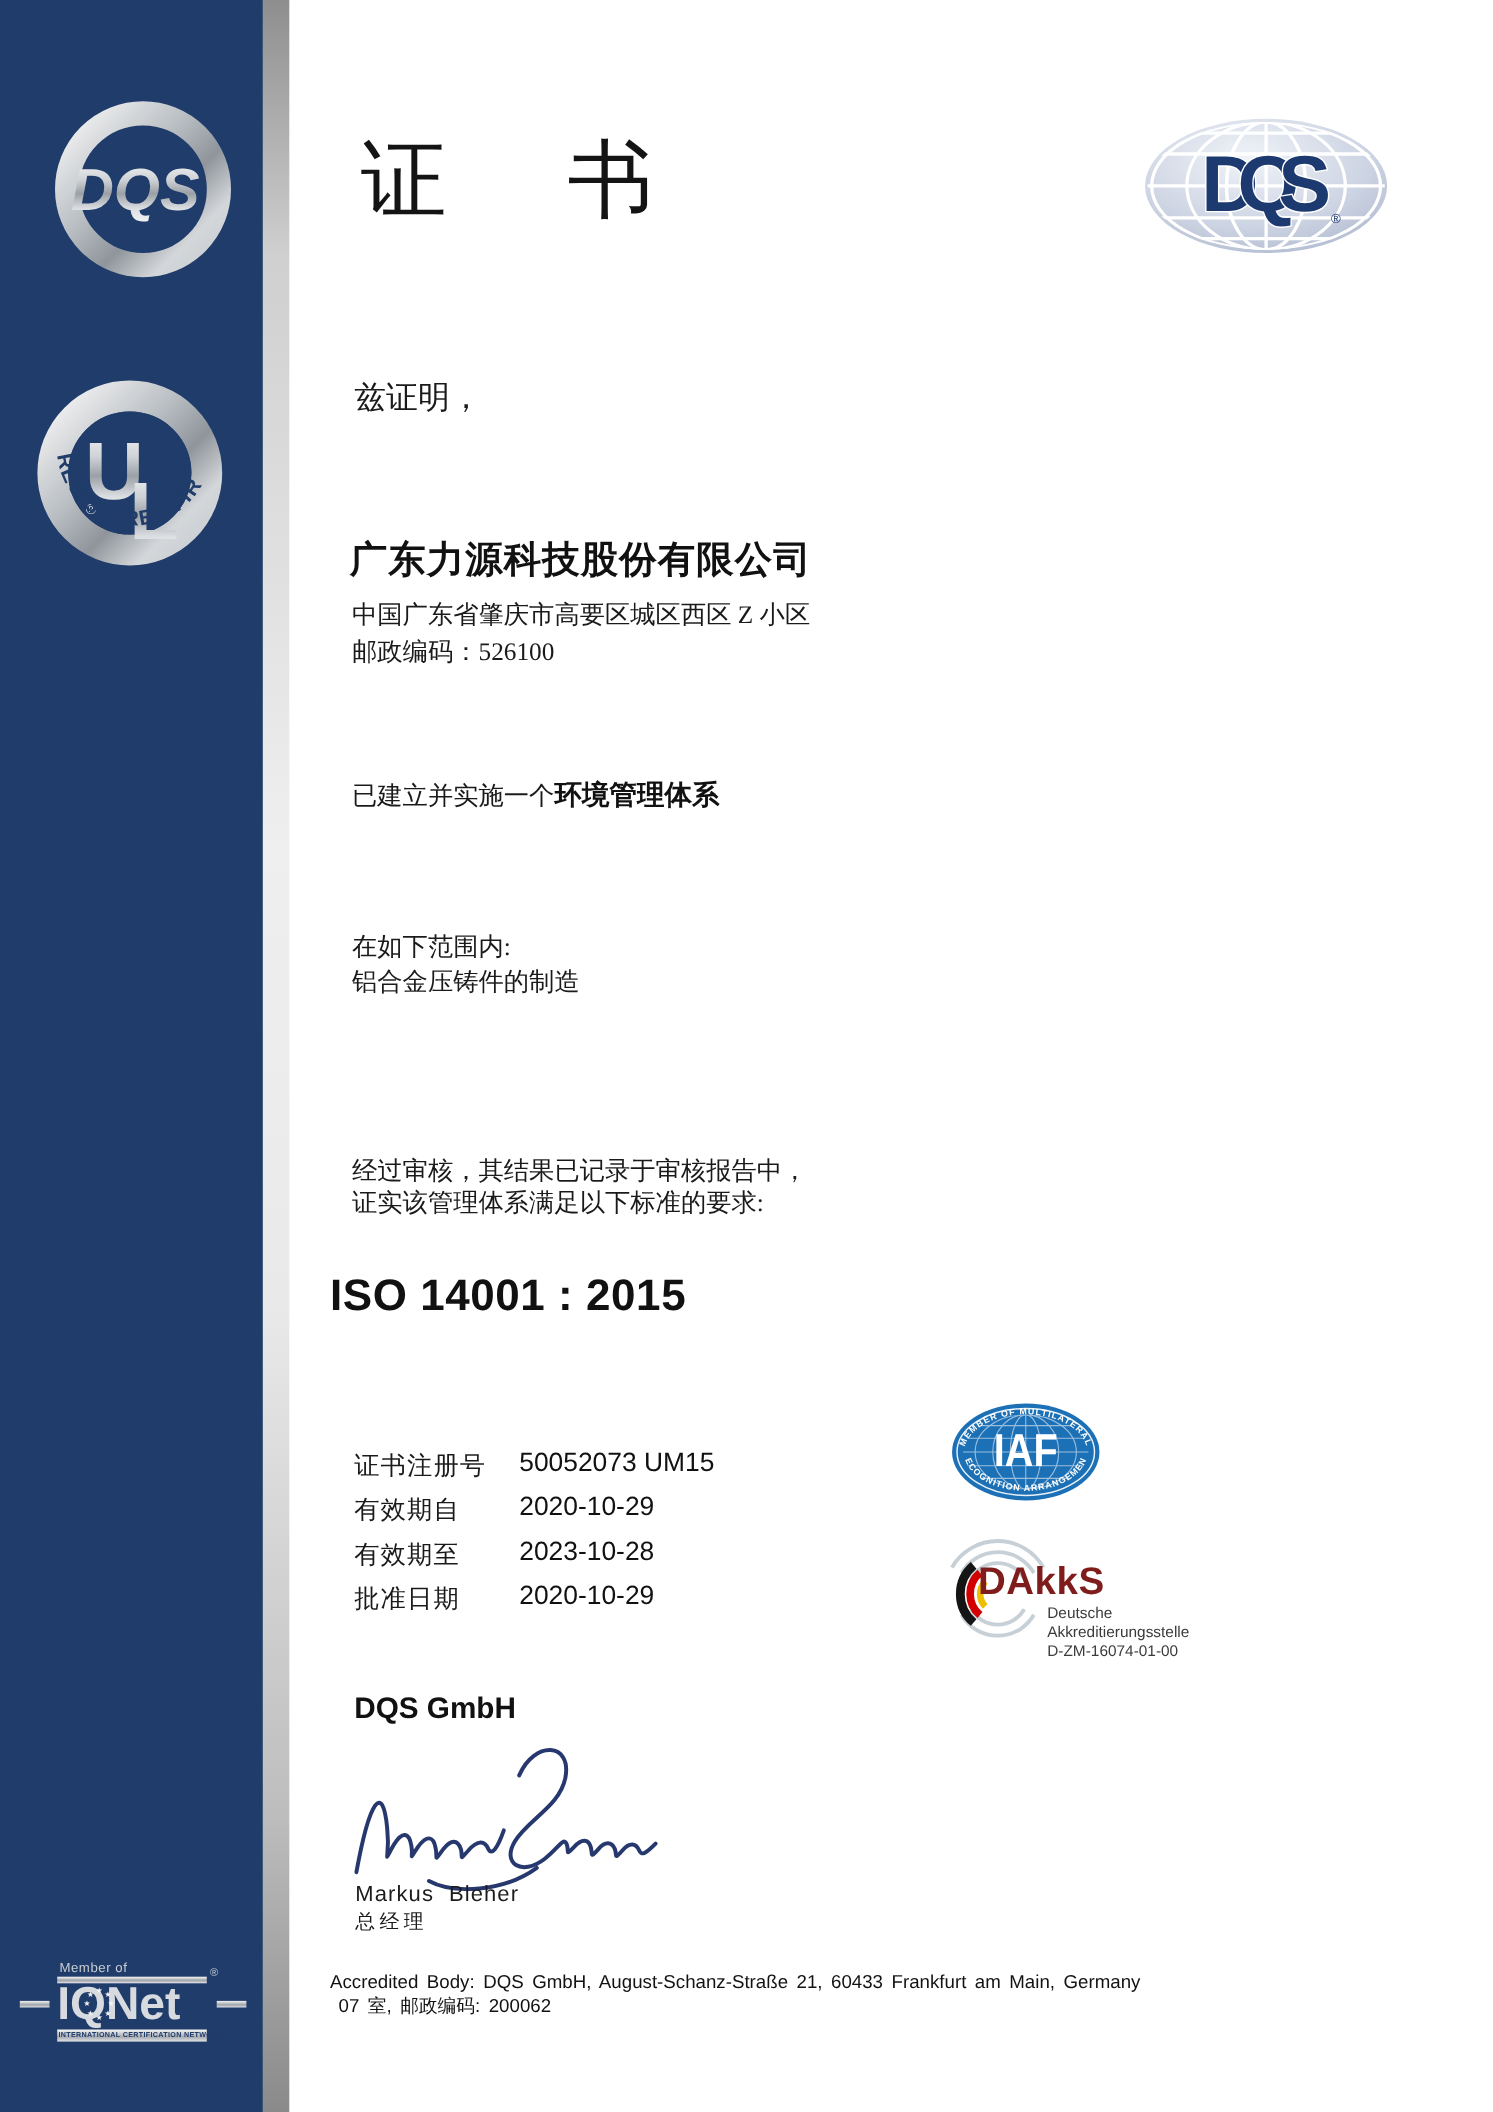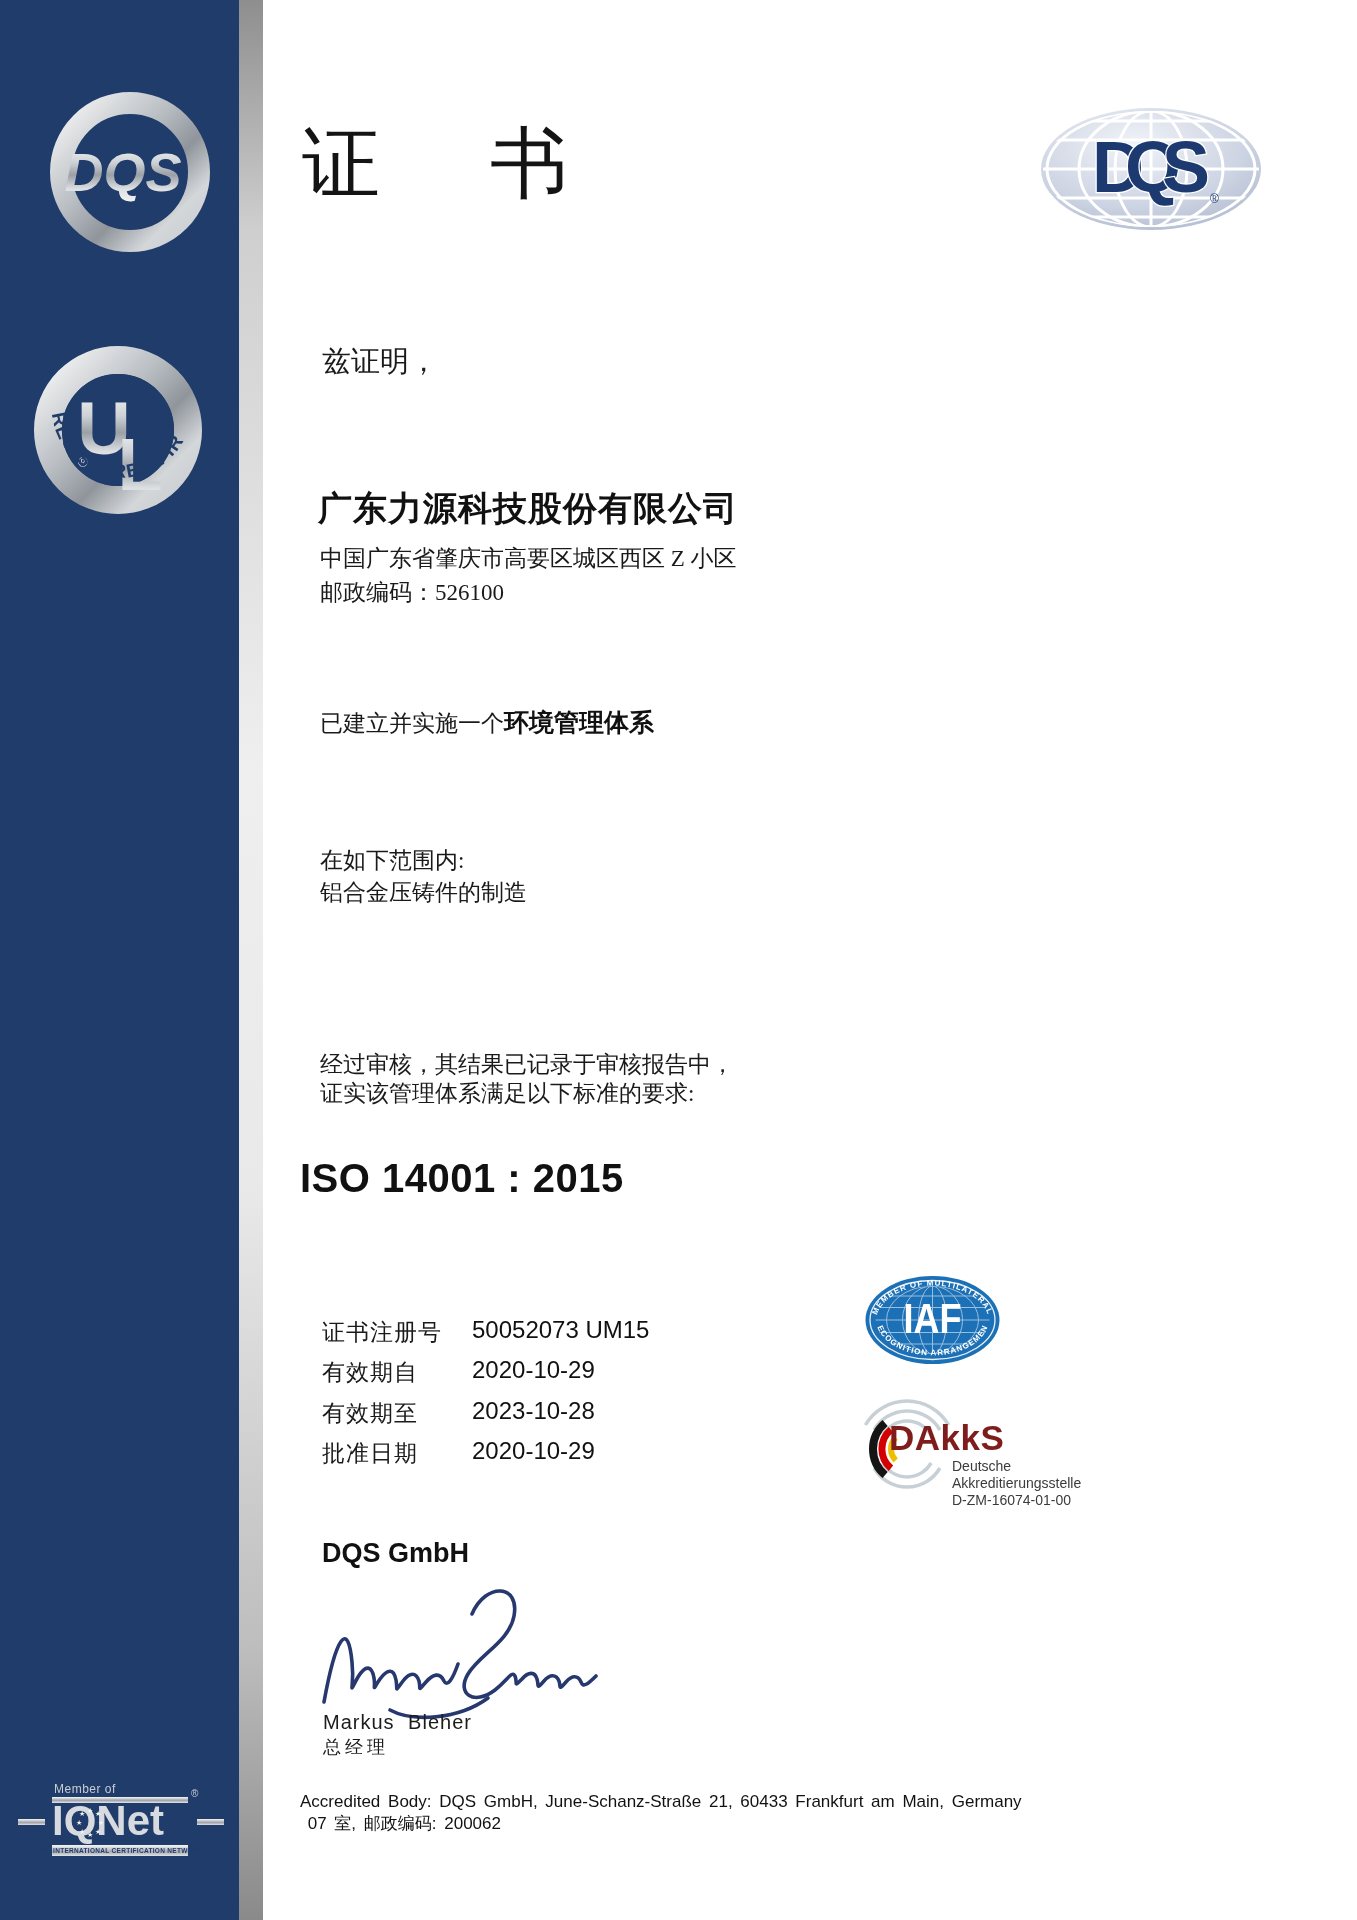--- a/index.html
+++ b/index.html
@@ -22,21 +22,21 @@
   .iq-name{position:absolute;left:37px;top:18px;font-size:42px;line-height:1;font-weight:700;color:#d7dade;}
   .iq-star{position:absolute;font-size:7px;line-height:1;color:#f2f2f2;}
   .iq-botbar{position:absolute;left:37px;top:63px;width:136px;height:11px;
     background:linear-gradient(180deg,#f7f7f7,#a6abb1 60%,#dfe2e6);
     display:flex;align-items:center;justify-content:center;}
   .iq-botbar span{font-size:6.5px;font-weight:700;letter-spacing:.3px;color:#203c6a;white-space:nowrap;}
   .iq-dash{position:absolute;top:37px;width:27px;height:6px;
     background:linear-gradient(180deg,#f2f2f2,#9fa4aa 60%,#dfe2e6);}
   .iq-dash.l{left:3px;} .iq-dash.r{left:182px;}
 
-  .cert-title{left:302px;top:112px;font-size:78px;letter-spacing:16px;color:#141414;font-weight:400;}
+  .cert-title{left:328px;top:112px;font-size:78px;letter-spacing:16px;color:#141414;font-weight:400;}
   .dqs-globe-svg{position:absolute;left:1038px;top:106px;}
 
   .certify-intro{left:322px;top:342px;font-size:29px;}
   .company-name{left:318px;top:486px;font-size:34px;font-weight:700;letter-spacing:1px;color:#111;}
   .address{left:320px;top:543px;font-size:23px;}
   .postal{left:320px;top:577px;font-size:23px;}
   .established{left:320px;top:706px;font-size:23px;}
   .established b{font-family:"Liberation Sans","DejaVu Sans",sans-serif;font-size:25px;font-weight:700;color:#111;}
   .scope-intro{left:320px;top:845px;font-size:23px;}
   .scope-line{left:320px;top:877px;font-size:23px;}
@@ -261,18 +261,18 @@
         <path d="M 12 124 C 24 58 36 42 40 84 C 43 112 35 118 46 99 C 54 86 60 88 62 100 C 64 111 59 114 68 101 C 76 90 82 91 84 102 C 86 112 82 115 91 103 C 98 94 104 94 107 103 C 109 111 105 114 114 104 C 121 96 128 94 132 103 C 135 109 140 103 146 86"></path>
         <path d="M 160 36 C 174 4 208 6 202 38 C 197 64 168 76 156 96 C 144 116 162 128 183 112 C 196 102 200 92 203 98 C 206 105 201 110 210 101 C 217 93 223 94 225 101 C 227 108 224 112 232 103 C 238 96 244 96 247 103 C 249 109 246 113 254 104 C 260 97 266 97 269 104 C 271 110 276 106 284 98"></path>
         <path d="M 176 120 C 146 142 100 144 78 132"></path>
       </g>
     </svg>
 
     <p class="abs signer-name">Markus Bleher</p>
     <p class="abs serif signer-title">总经理</p>
 
     <div class="abs footer">
-      <div>Accredited Body: DQS GmbH, June-Schanz-Straße 21, 60433 Frankfurt am Main, Germany</div>
+      <div>Accredited Body: DQS GmbH, August-Schanz-Straße 21, 60433 Frankfurt am Main, Germany</div>
       <div> 07 室, 邮政编码: 200062</div>
     </div>
 
   </main>
 </div>
 
 </body></html>

